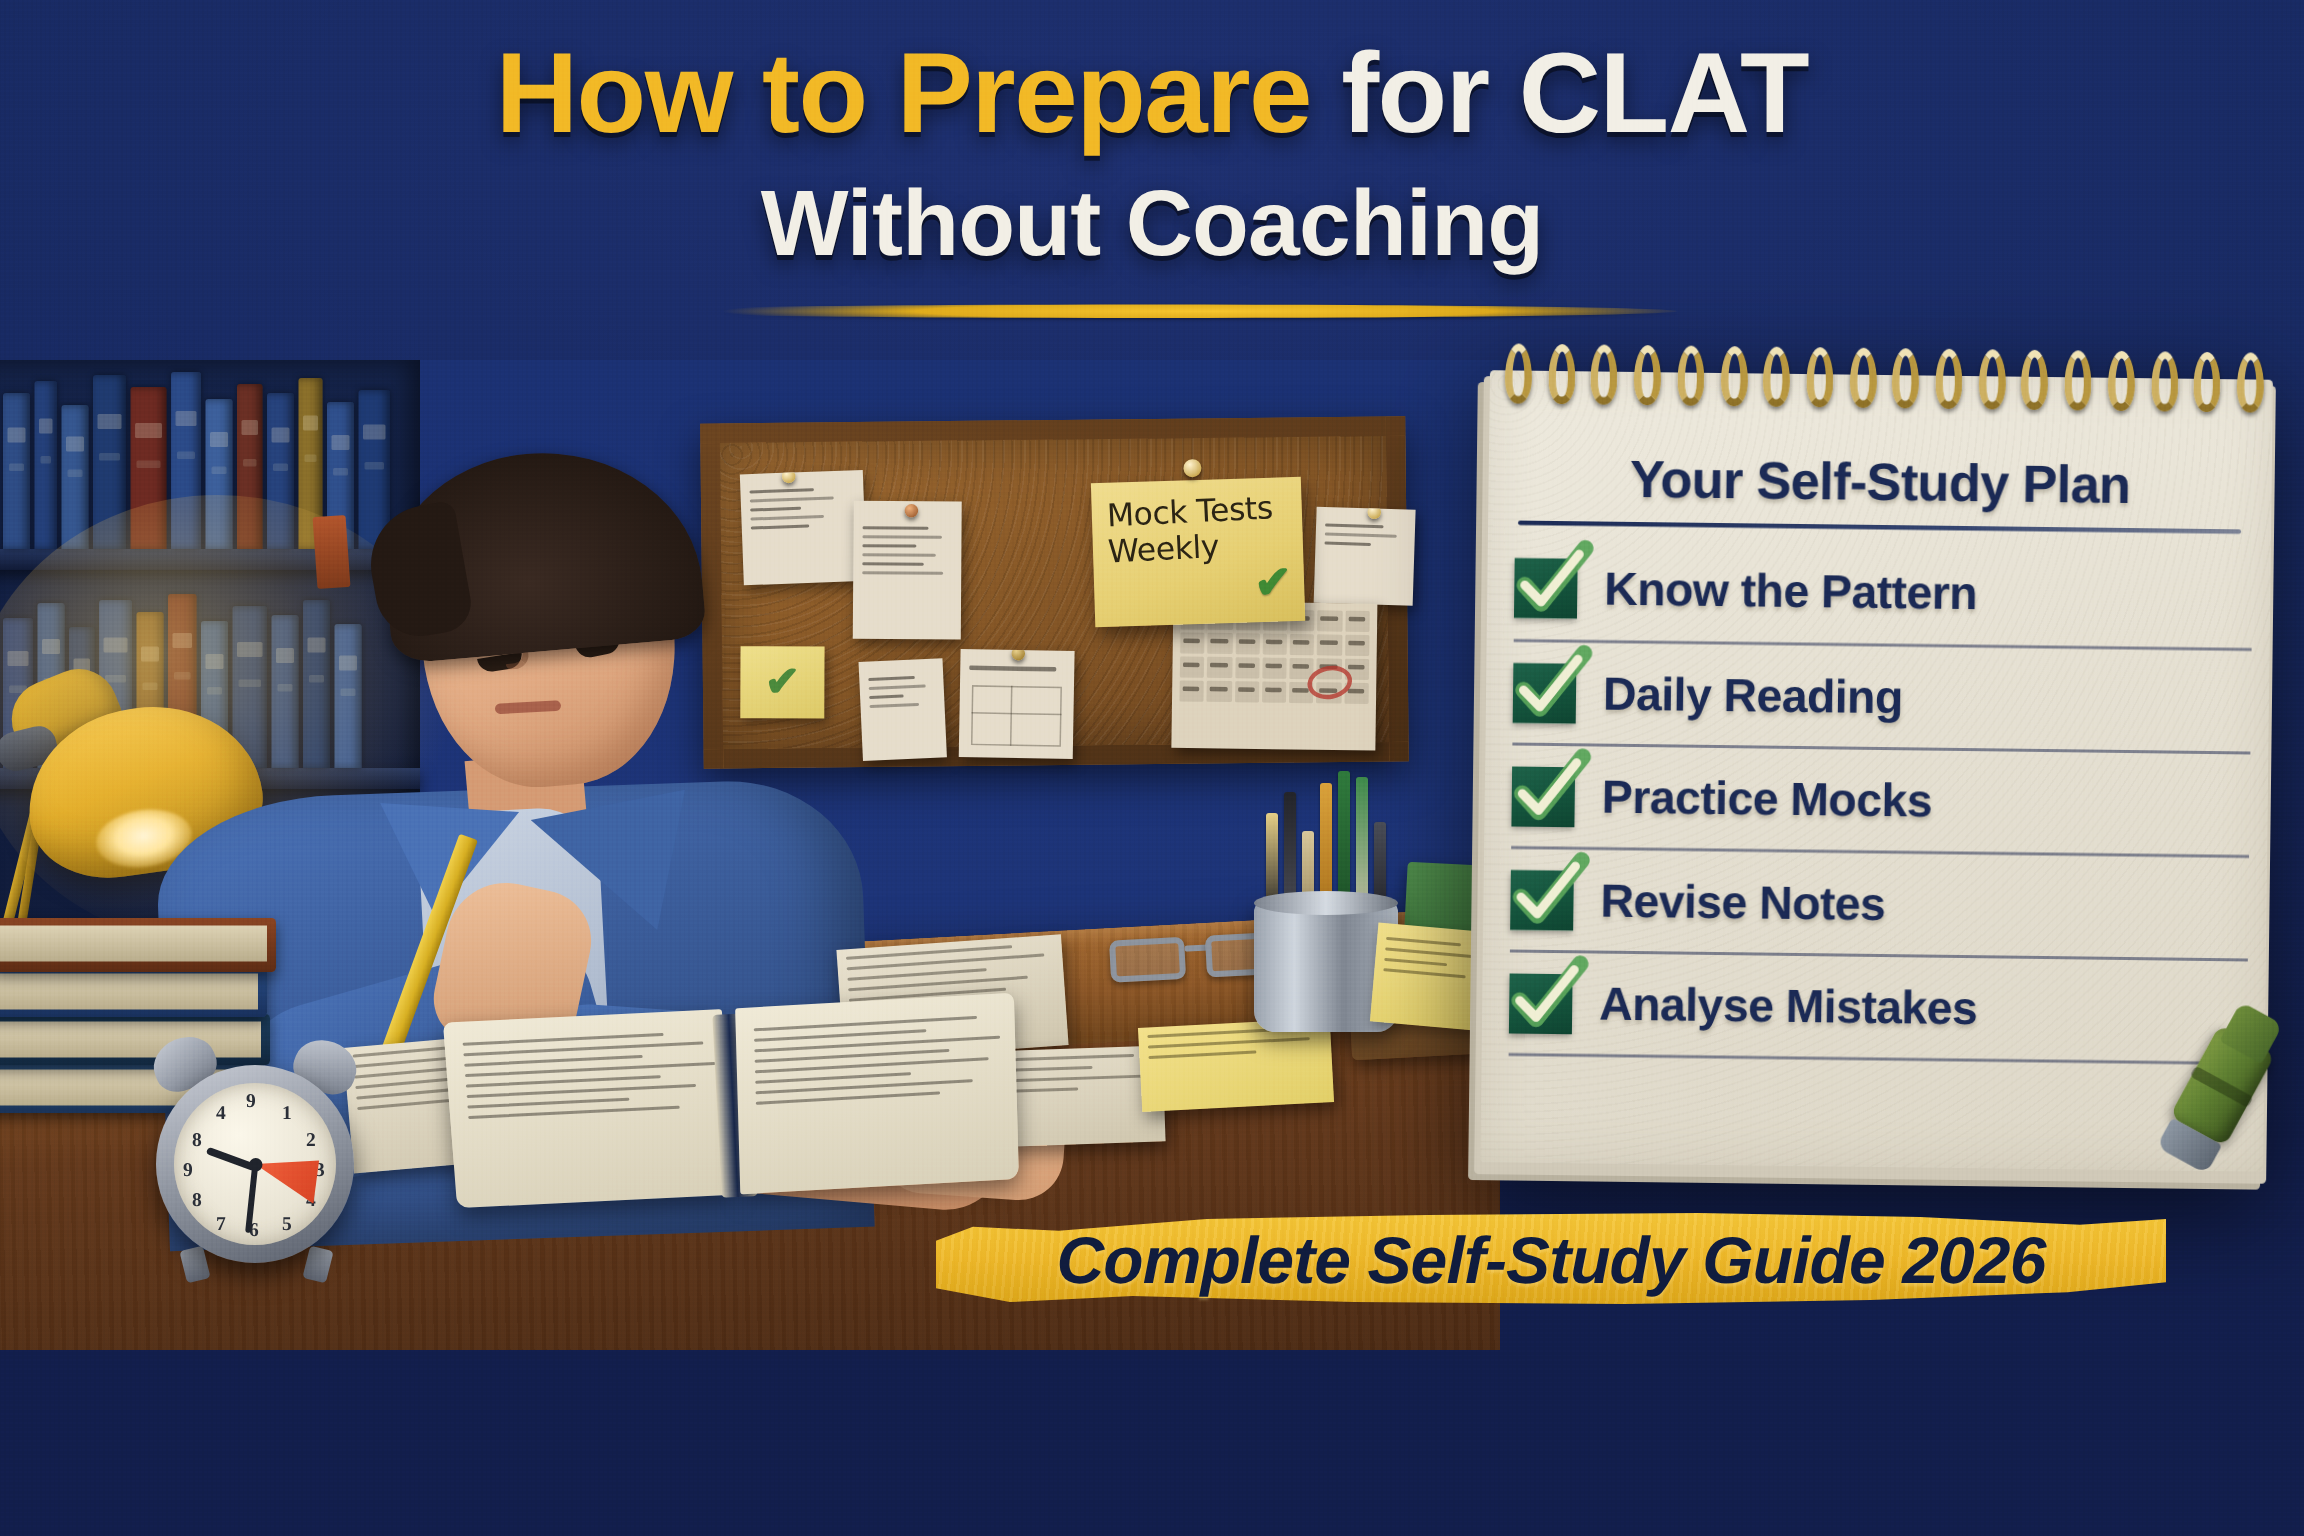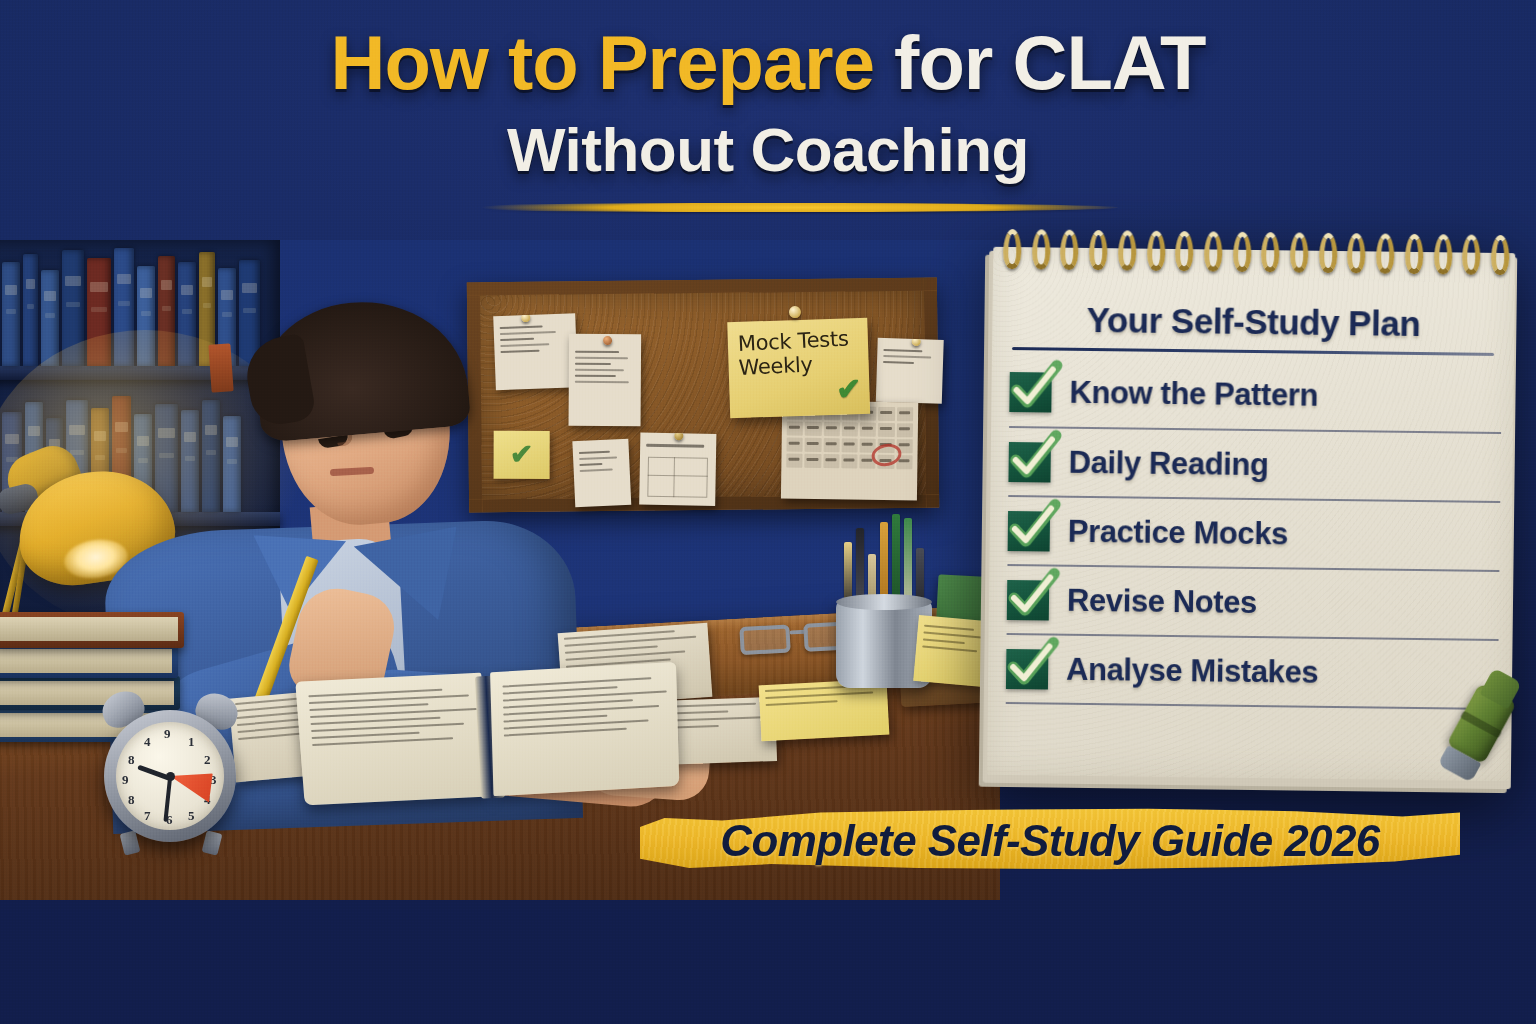--- a/index.html
+++ b/index.html
@@ -290,21 +290,21 @@
   .hl-body{ position:absolute; left:0; top:16px; width:42px; height:70px; border-radius:8px;
     background:linear-gradient(100deg,#7f9b43 0%,#5e7f31 45%,#3f5a20 100%);
     box-shadow:inset -5px 0 8px rgba(0,0,0,.3), 0 3px 8px rgba(0,0,0,.45);}
   .hl-cap{ position:absolute; left:5px; top:-4px; width:32px; height:30px;
     background:linear-gradient(100deg,#6e8d3a,#49682a); border-radius:8px 8px 3px 3px;}
   .hl-ring{ position:absolute; left:-1px; top:48px; width:44px; height:8px; background:rgba(30,45,15,.45); border-radius:3px;}
   .hl-base{ position:absolute; left:2px; bottom:-2px; width:38px; height:22px; border-radius:3px 3px 8px 8px;
     background:linear-gradient(100deg,#8e98a4,#5d6671);}
 
   
-  .ribbon { position:absolute; left:640px; top:798px; width:820px; height:84px; z-index:50; }
+  .ribbon { position:absolute; left:624px; top:798px; width:820px; height:84px; z-index:50; }
   .ribbon-band { position:absolute; left:0; top:8px; width:820px; height:66px;
     background:linear-gradient(180deg,#f6c93a 0%,#efb92a 50%,#dca618 100%);
     clip-path: polygon(0% 32%, 3% 18%, 10% 22%, 22% 10%, 40% 6%, 62% 4%, 80% 8%, 93% 16%, 100% 10%,
                        100% 74%, 92% 84%, 76% 92%, 56% 96%, 34% 94%, 16% 88%, 6% 94%, 0% 80%);
     box-shadow:0 6px 16px rgba(0,0,0,.5);}
   .ribbon-tex{ position:absolute; inset:0; background-image:repeating-linear-gradient(95deg, rgba(255,255,255,.12) 0 2px, rgba(160,110,0,.08) 2px 6px); opacity:.6;}
   .ribbon-text { position:absolute; left:0; top:18px; width:820px; text-align:center;
     font-size:44px; font-weight:bold; font-style:italic; color:#101c3e; letter-spacing:-.6px;
     text-shadow:0 2px 2px rgba(255,230,150,.35); white-space:nowrap;}
 </style>

